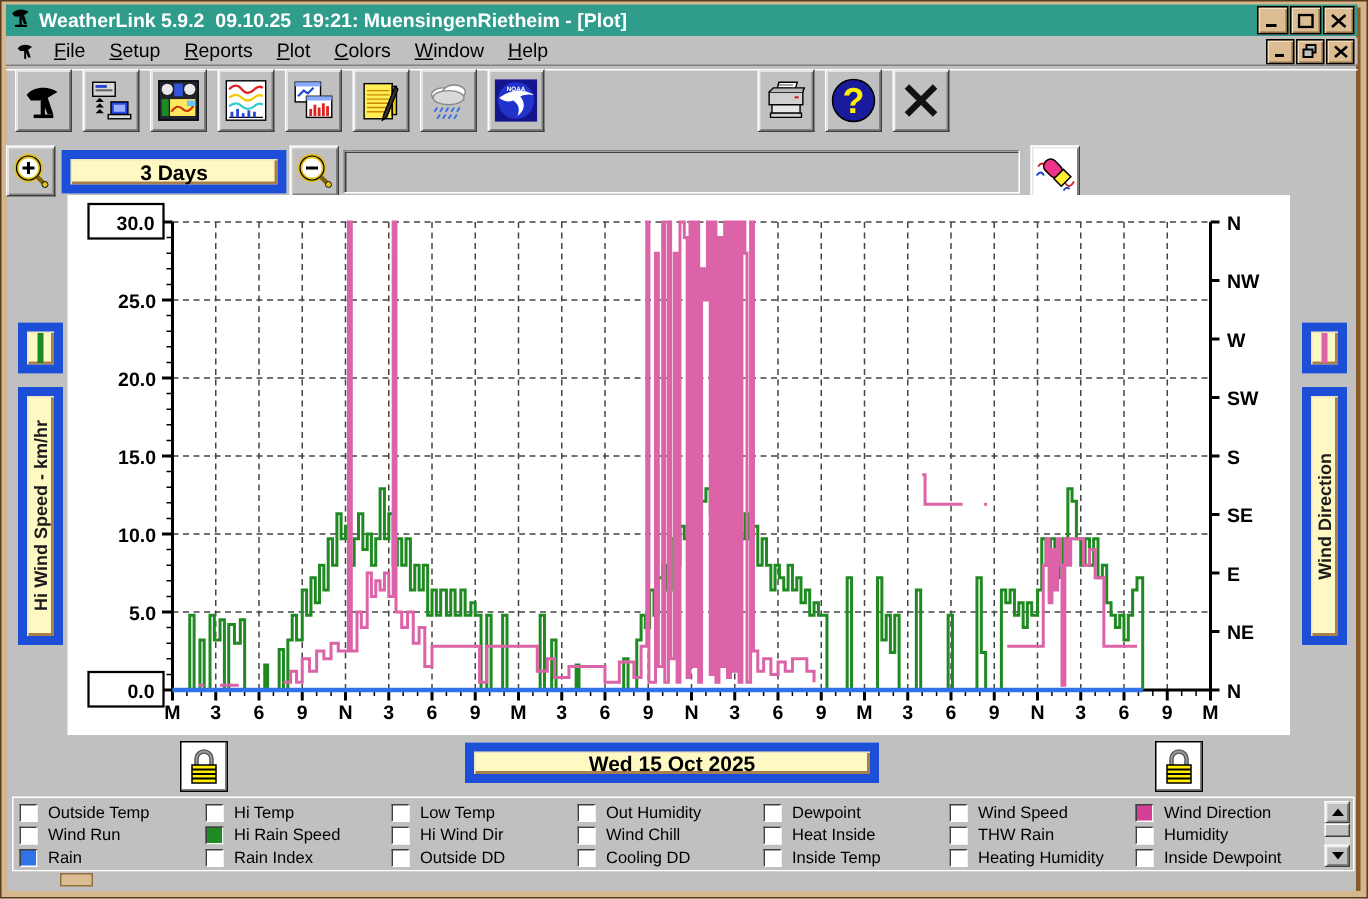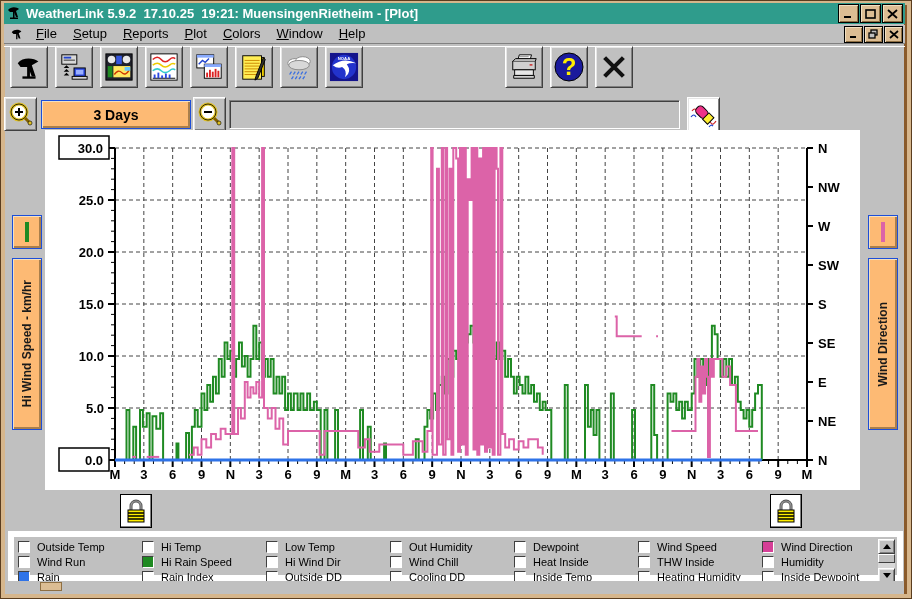--- a/index.html
+++ b/index.html
@@ -26,38 +26,38 @@
   #mdi-controls .winbtn{width:17px;height:15px;}
   .bar-sep{left:4px;width:901px;height:2px;border-top:1px solid #808080;border-bottom:1px solid #fff;}
   
   .toolbtn{position:absolute;top:46px;width:38px;height:42px;background:#c0c0c0;border:1px solid;
     border-color:#fff #404040 #404040 #fff;box-shadow:inset 1px 1px 0 #e6e6e6, inset -1px -1px 0 #808080;
     display:flex;align-items:center;justify-content:center;box-sizing:border-box;}
   
   .sqbtn{background:#c0c0c0;border:1px solid;border-color:#fff #404040 #404040 #fff;
     box-shadow:inset 1px 1px 0 #e6e6e6, inset -1px -1px 0 #808080;
     display:flex;align-items:center;justify-content:center;box-sizing:border-box;}
-  .tanbtn{background:#fdba74;border:1px solid #1d4ed8;
+  .tanbtn{background:#fef9c3;border:6px solid #1d4ed8;
     box-shadow:inset 1px 1px 0 #f1e0c2, inset -2px -2px 0 #a97f4c;
     display:flex;align-items:center;justify-content:center;box-sizing:border-box;
     font-weight:bold;font-size:14px;color:#000;}
   #range-display{background:#c0c0c0;border:1px solid;border-color:#808080 #fff #fff #808080;
     box-shadow:inset 1px 1px 0 #404040;box-sizing:border-box;font-size:12px;}
   
   #plot-panel{left:45px;top:130px;width:815px;height:360px;background:#fff;}
   .side-chip{width:30px;height:34px;}
   .side-title{width:30px;height:172px;}
   .vtext{writing-mode:vertical-rl;transform:rotate(180deg);font-size:12px;color:#1a1a1a;letter-spacing:0px;white-space:nowrap;}
   .chipline{width:4px;height:20px;}
   
   .lockbtn{width:32px;height:34px;background:#fff;border:1px solid #000;box-shadow:inset -1px -1px 0 #808080;
     display:flex;align-items:center;justify-content:center;box-sizing:border-box;}
   #date-button{left:310px;top:495px;width:276px;height:27px;}
   
-  #legend{left:8px;top:531px;width:895px;height:50px;background:#c0c0c0;border:6px solid #ffffff;box-sizing:border-box;}
+  #legend{left:8px;top:531px;width:895px;height:50px;background:#c0c0c0;border:1px solid #ffffff;box-sizing:border-box;}
   #legend-grid{position:absolute;left:4px;top:2px;width:868px;height:46px;display:grid;
     grid-template-columns:repeat(7,1fr);grid-template-rows:repeat(3,1fr);grid-auto-flow:column;align-items:center;}
   .legend-item{display:flex;align-items:center;gap:7px;height:14px;}
   .legend-cb{width:12px;height:12px;border:1px solid;border-color:#404040 #fff #fff #404040;box-sizing:border-box;flex:0 0 auto;}
   .legend-lbl{font-size:11px;color:#000;white-space:nowrap;}
   
   #legend-scroll{position:absolute;right:2px;top:2px;width:17px;height:44px;background:#d8d8d8;}
   .sbtn{position:absolute;left:0;width:17px;height:15px;background:#c0c0c0;border:1px solid;
     border-color:#fff #404040 #404040 #fff;box-shadow:inset 1px 1px 0 #e6e6e6, inset -1px -1px 0 #808080;
     box-sizing:border-box;display:flex;align-items:center;justify-content:center;}
@@ -75,21 +75,21 @@
 <div id="screen">
 
   <div id="titlebar" class="abs">
     <span>
       <svg width="16" height="16" viewBox="0 0 16 16">
           <path d="M2 6 C5 2 11 3 13 5 L10 7 L12 13 L10 13 L8 8 L4 8 Z" fill="#000"></path>
           <rect x="7" y="8" width="1.5" height="6" fill="#000"></rect>
           <rect x="4" y="13.5" width="8" height="1.5" fill="#000"></rect>
         </svg>
     </span>
-    <span class="title">WeatherLink 5.9.2  17.10.25  19:21: MuensingenRietheim - [Plot]</span>
+    <span class="title">WeatherLink 5.9.2  09.10.25  19:21: MuensingenRietheim - [Plot]</span>
     <span class="winbtn">
         <svg width="11" height="9">
           <rect x="1" y="7" width="7" height="2" fill="#000"></rect>
         </svg>
       </span>
     <span class="winbtn">
         <svg width="11" height="10">
           <rect x="1" y="1" width="9" height="8" fill="none" stroke="#000" stroke-width="1.6"></rect>
         </svg>
       </span>
@@ -494,20 +494,23 @@
   </div>
 
   <div class="lockbtn abs" style="left:120px;top:494px;">
     <svg width="24" height="26" viewBox="0 0 24 26">
         <path d="M7 12 v-4 a5 5 0 0 1 10 0 v4" fill="none" stroke="#555" stroke-width="3"></path>
         <path d="M7 12 v-4 a5 5 0 0 1 10 0 v4" fill="none" stroke="#999" stroke-width="1.2"></path>
         <rect x="4" y="12" width="16" height="12" fill="#ffee00" stroke="#000"></rect>
         <path d="M4 15 h16 M4 18 h16 M4 21 h16" stroke="#000" stroke-width="1.4"></path>
       </svg>
   </div>
+  <div id="date-button" class="tanbtn abs">
+    <span>Wed 15 Oct 2025</span>
+  </div>
   <div class="lockbtn abs" style="left:770px;top:494px;">
     <svg width="24" height="26" viewBox="0 0 24 26">
         <path d="M7 12 v-4 a5 5 0 0 1 10 0 v4" fill="none" stroke="#555" stroke-width="3"></path>
         <path d="M7 12 v-4 a5 5 0 0 1 10 0 v4" fill="none" stroke="#999" stroke-width="1.2"></path>
         <rect x="4" y="12" width="16" height="12" fill="#ffee00" stroke="#000"></rect>
         <path d="M4 15 h16 M4 18 h16 M4 21 h16" stroke="#000" stroke-width="1.4"></path>
       </svg>
   </div>
 
   <div id="legend" class="abs">
@@ -571,21 +574,21 @@
         <div class="legend-item">
           <span class="legend-cb" style="background: rgb(255, 255, 255);"></span>
           <span class="legend-lbl">Inside Temp</span>
         </div>
         <div class="legend-item">
           <span class="legend-cb" style="background: rgb(255, 255, 255);"></span>
           <span class="legend-lbl">Wind Speed</span>
         </div>
         <div class="legend-item">
           <span class="legend-cb" style="background: rgb(255, 255, 255);"></span>
-          <span class="legend-lbl">THW Inside</span>
+          <span class="legend-lbl">THW Rain</span>
         </div>
         <div class="legend-item">
           <span class="legend-cb" style="background: rgb(255, 255, 255);"></span>
           <span class="legend-lbl">Heating Humidity</span>
         </div>
         <div class="legend-item">
           <span class="legend-cb" style="background: rgb(214, 63, 151);"></span>
           <span class="legend-lbl">Wind Direction</span>
         </div>
         <div class="legend-item">

